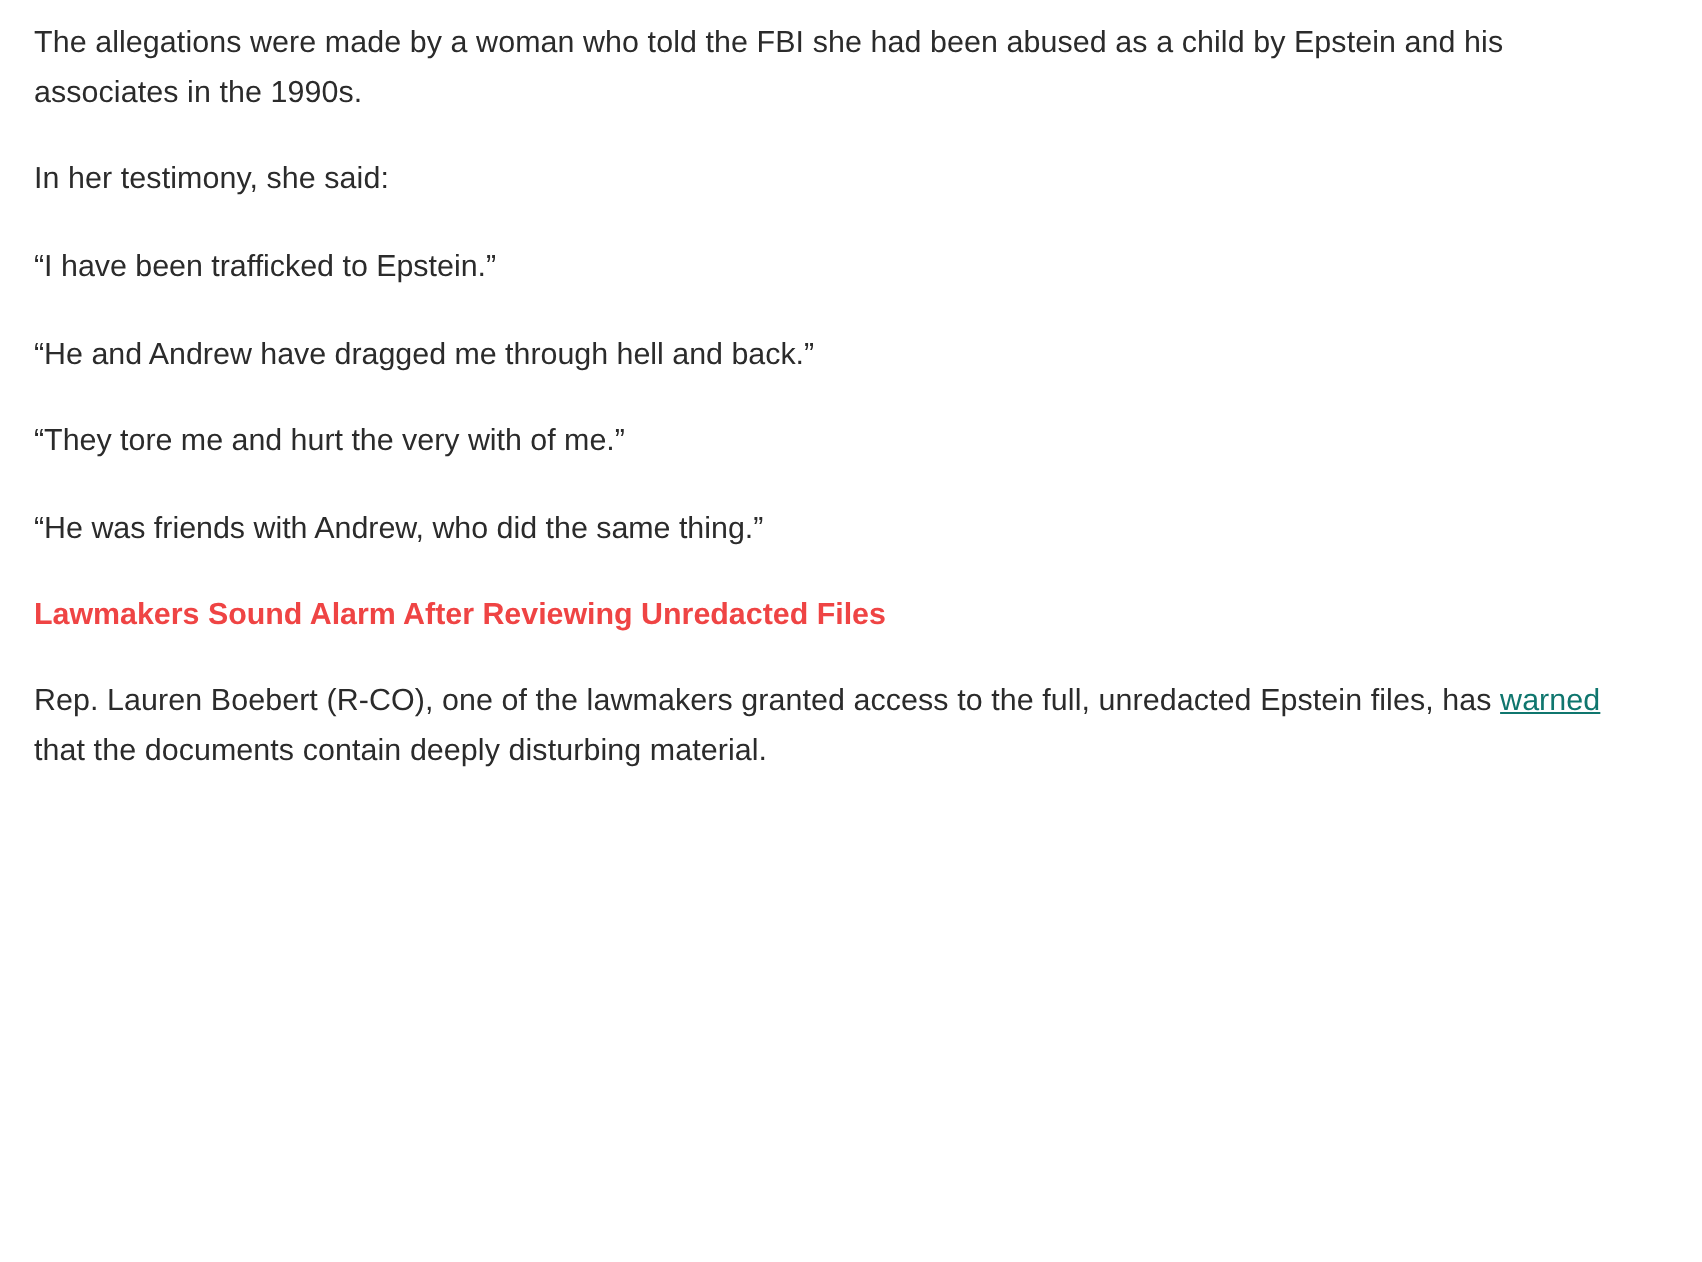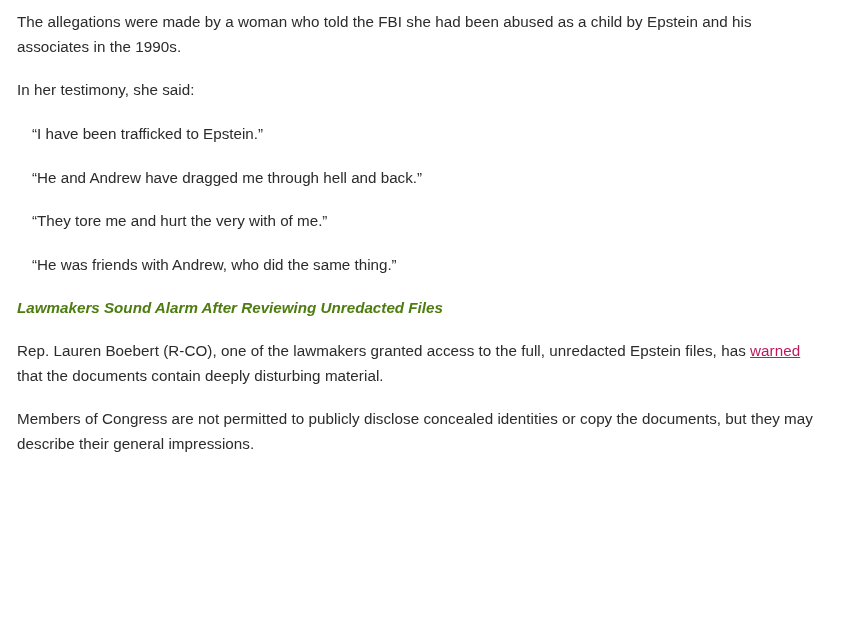--- a/index.html
+++ b/index.html
@@ -22,32 +22,31 @@
     font-size: 15.2px;
     line-height: 1.62;
     color: #2b2b2b;
     margin: 0 0 19px 0;
     letter-spacing: 0.05px;
   }
   .quote {
     font-size: 15.2px;
     line-height: 1.62;
     color: #2b2b2b;
-    margin: 0 0 19px 15px;
+    margin: 0 0 19px 0;
   }
   .subhead {
     font-size: 15.2px;
     line-height: 1.55;
     font-weight: bold;
-    color: #4d7c0f;
+    color: #ef4444;
     margin: 0 0 19px 0;
-    font-style: italic;
   }
   .link {
-    color: #be185d;
+    color: #0f766e;
     text-decoration: underline;
     cursor: pointer;
   }
   .spacer-top { height: 2px; }
 </style>
 </head>
 <body>
 
 <div class="article">
   <div class="spacer-top"></div>
@@ -63,14 +62,13 @@
   <p class="quote">“They tore me and hurt the very with of me.”</p>
 
 
   <p class="quote">“He was friends with Andrew, who did the same thing.”</p>
 
 
   <p class="subhead">Lawmakers Sound Alarm After Reviewing Unredacted Files</p>
 
   <p class="para"><span>Rep. Lauren Boebert (R-CO), one of the lawmakers granted access to the full, unredacted Epstein files, has </span><a class="link">warned</a><span> that the documents contain deeply disturbing material.</span></p>
 
-  <p class="para">Members of Congress are not permitted to publicly disclose concealed identities or copy the documents, but they may describe their general impressions.</p>
 </div>
 
 </body></html>

